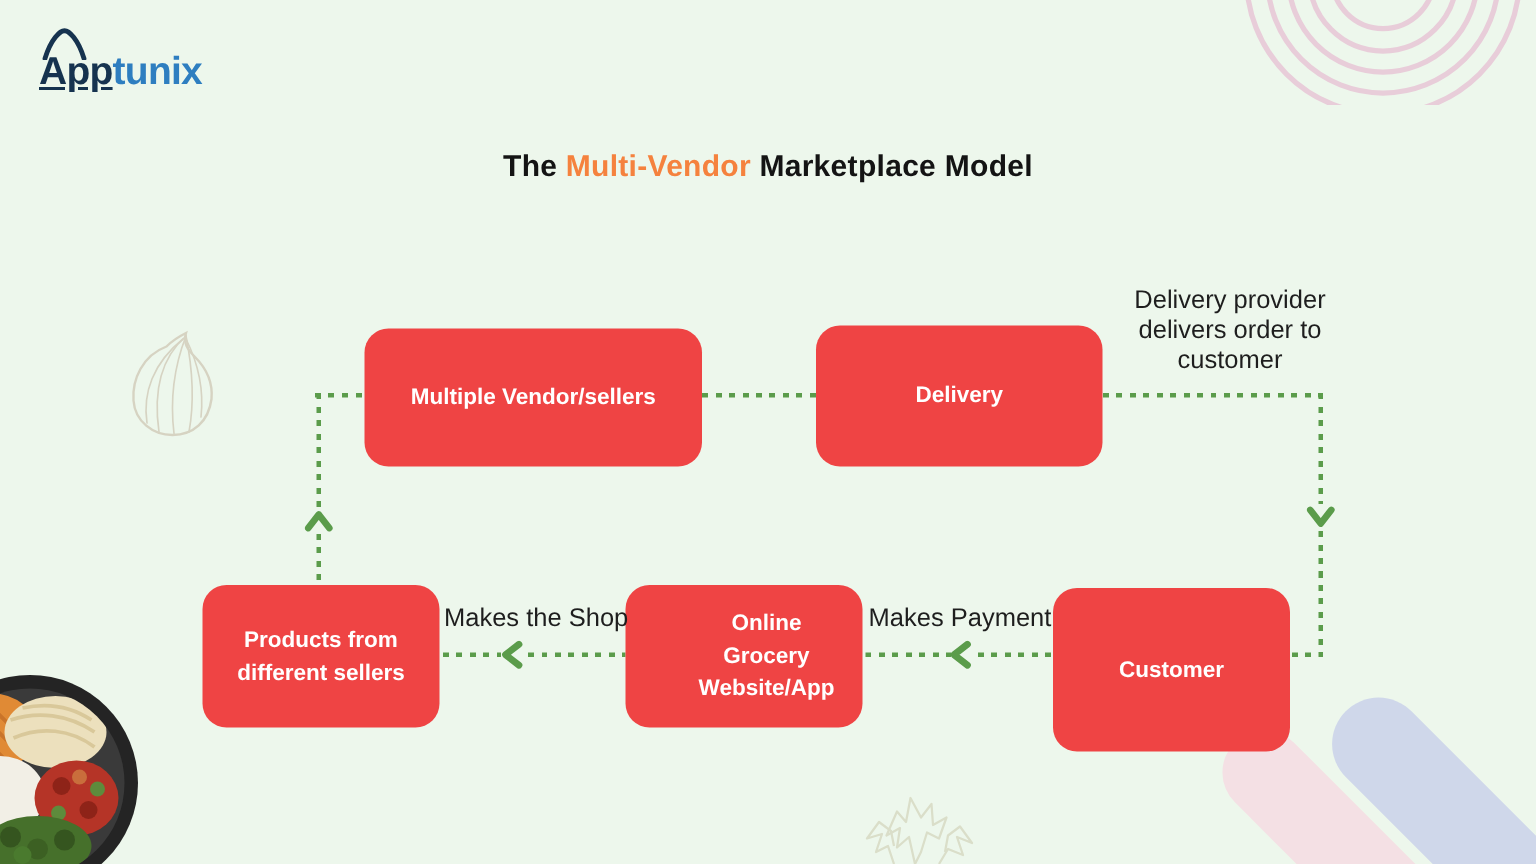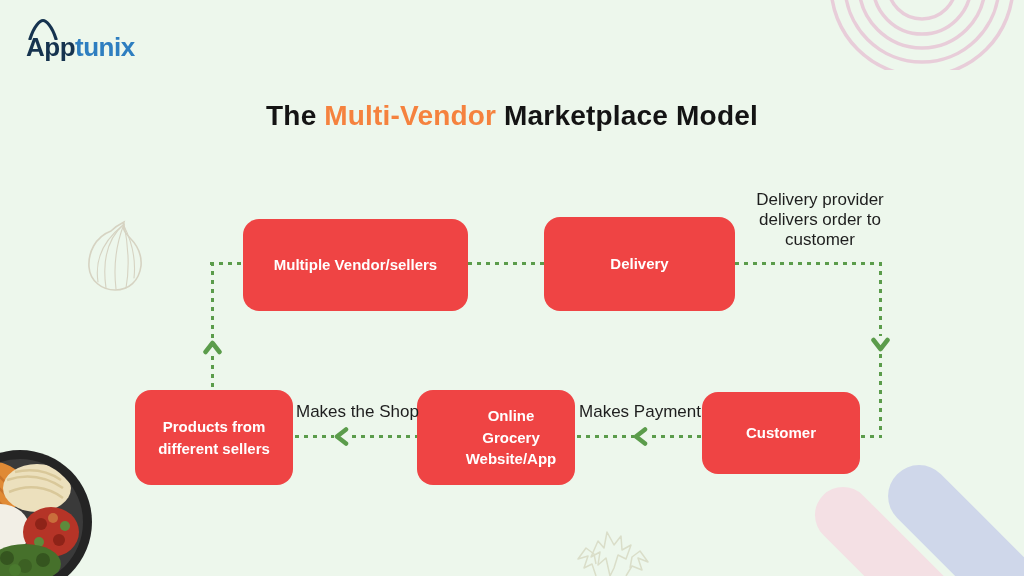--- a/index.html
+++ b/index.html
@@ -18,28 +18,28 @@
   .pill { position: absolute; border-radius: 999px; }
   .pill-pink  { width: 240px; height: 56px; left: 788px; top: 552px; background: #F4E0E4; transform: rotate(45deg); }
   .pill-blue  { width: 240px; height: 62px; left: 862px; top: 528px; background: #CFD7EA; transform: rotate(45deg); }
   .onion-deco { left: 80px; top: 218px; }
   .leaf-deco  { left: 552px; top: 524px; }
   .bowl-deco  { left: -55px; top: 448px; }
 
   
   .logo { position: absolute; left: 26px; top: 26px; height: 40px; }
   .logo-text { font-size: 26px; font-weight: bold; letter-spacing: -0.5px; position: relative; top: 6px; }
-  .logo-text .navy { color: #16334F; }
+  .logo-text .navy { color: #16334F; text-decoration: underline; }
   .logo-text .blue { color: #2E7EC0; }
   .logo-arch { position: absolute; left: 1px; top: -8px; }
 
   
   .title {
     position: absolute; left: 0; right: 0; top: 100px;
-    text-align: center; font-size: 28px; font-weight: bold;
+    text-align: center; font-size: 20px; font-weight: bold;
     color: #141414; letter-spacing: 0.2px;
   }
   .title .accent { color: #F5823E; }
   .title span + span { margin-left: 0.28em; }
 
   
   .node {
     position: absolute;
     background: #ef4444;
     border-radius: 16px;
@@ -48,21 +48,21 @@
     font-weight: bold;
     display: flex; align-items: center; justify-content: center;
     text-align: center;
     line-height: 1.45;
     padding: 8px 14px;
   }
   .node-multiple-vendors { left: 243px; top: 219px; width: 225px; height: 92px; }
   .node-delivery         { left: 544px; top: 217px; width: 191px; height: 94px; }
   .node-products         { left: 135px; top: 390px; width: 158px; height: 95px; }
   .node-online-grocery   { left: 417px; top: 390px; width: 158px; height: 95px; padding-left: 44px; }
-  .node-customer         { left: 702px; top: 392px; width: 158px; height: 82px; }
+  .node-customer         { left: 702px; top: 392px; width: 158px; height: 109px; }
 
   
   .hline, .vline { position: absolute; }
   .hline {
     height: 3px;
     background: repeating-linear-gradient(to right, #5B9C4B 0 4px, transparent 4px 9px);
   }
   .vline {
     width: 3px;
     background: repeating-linear-gradient(to bottom, #5B9C4B 0 4px, transparent 4px 9px);

